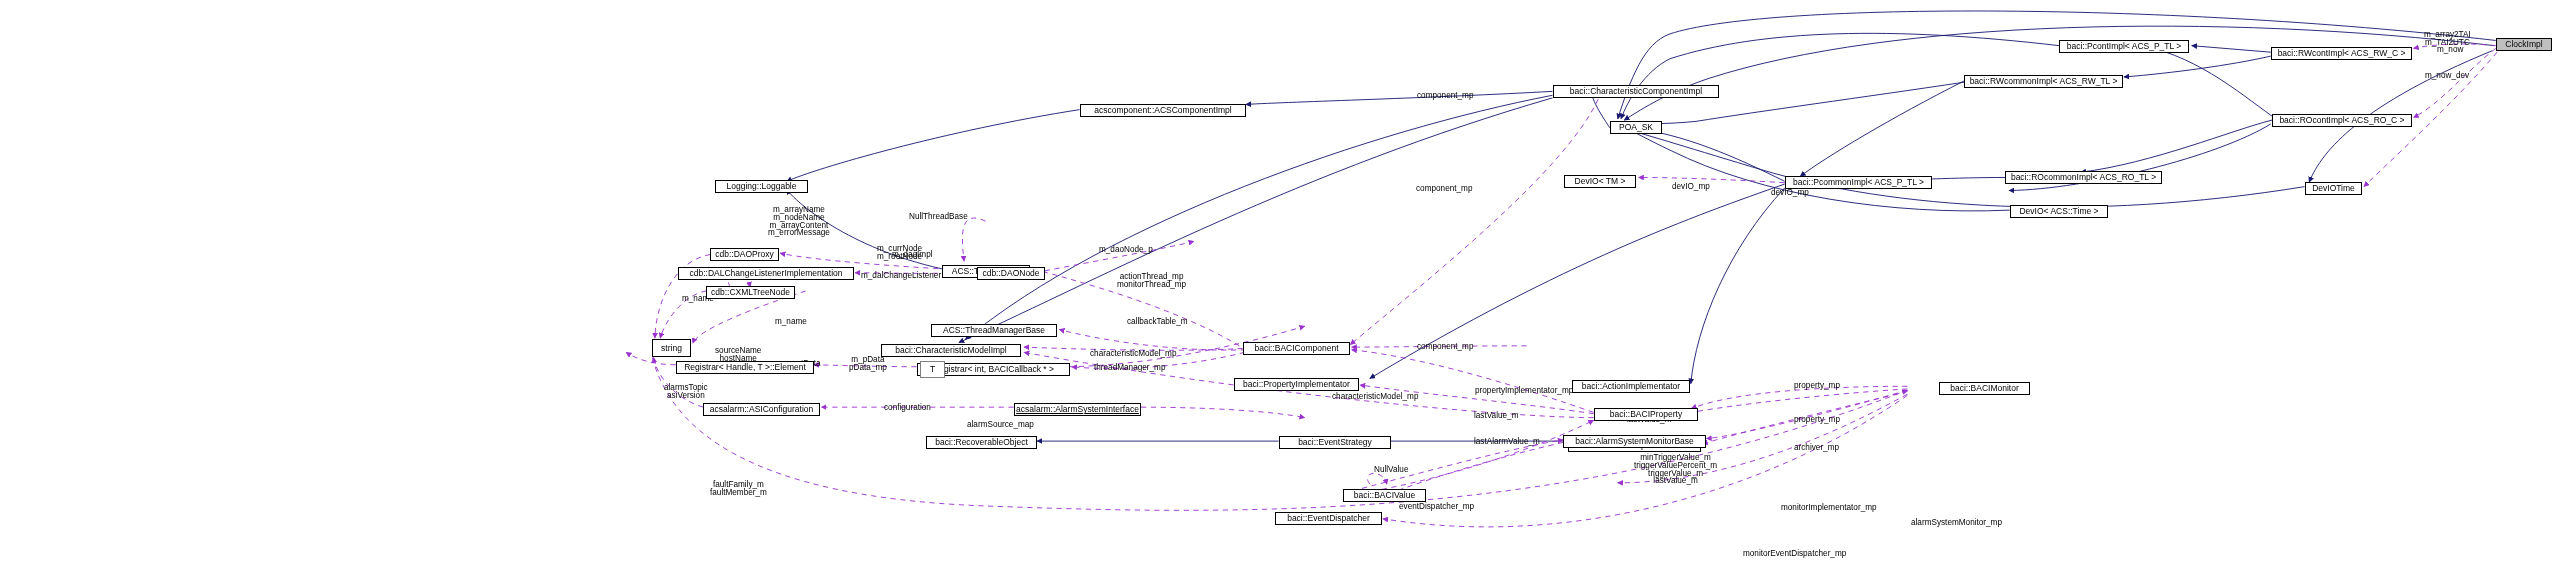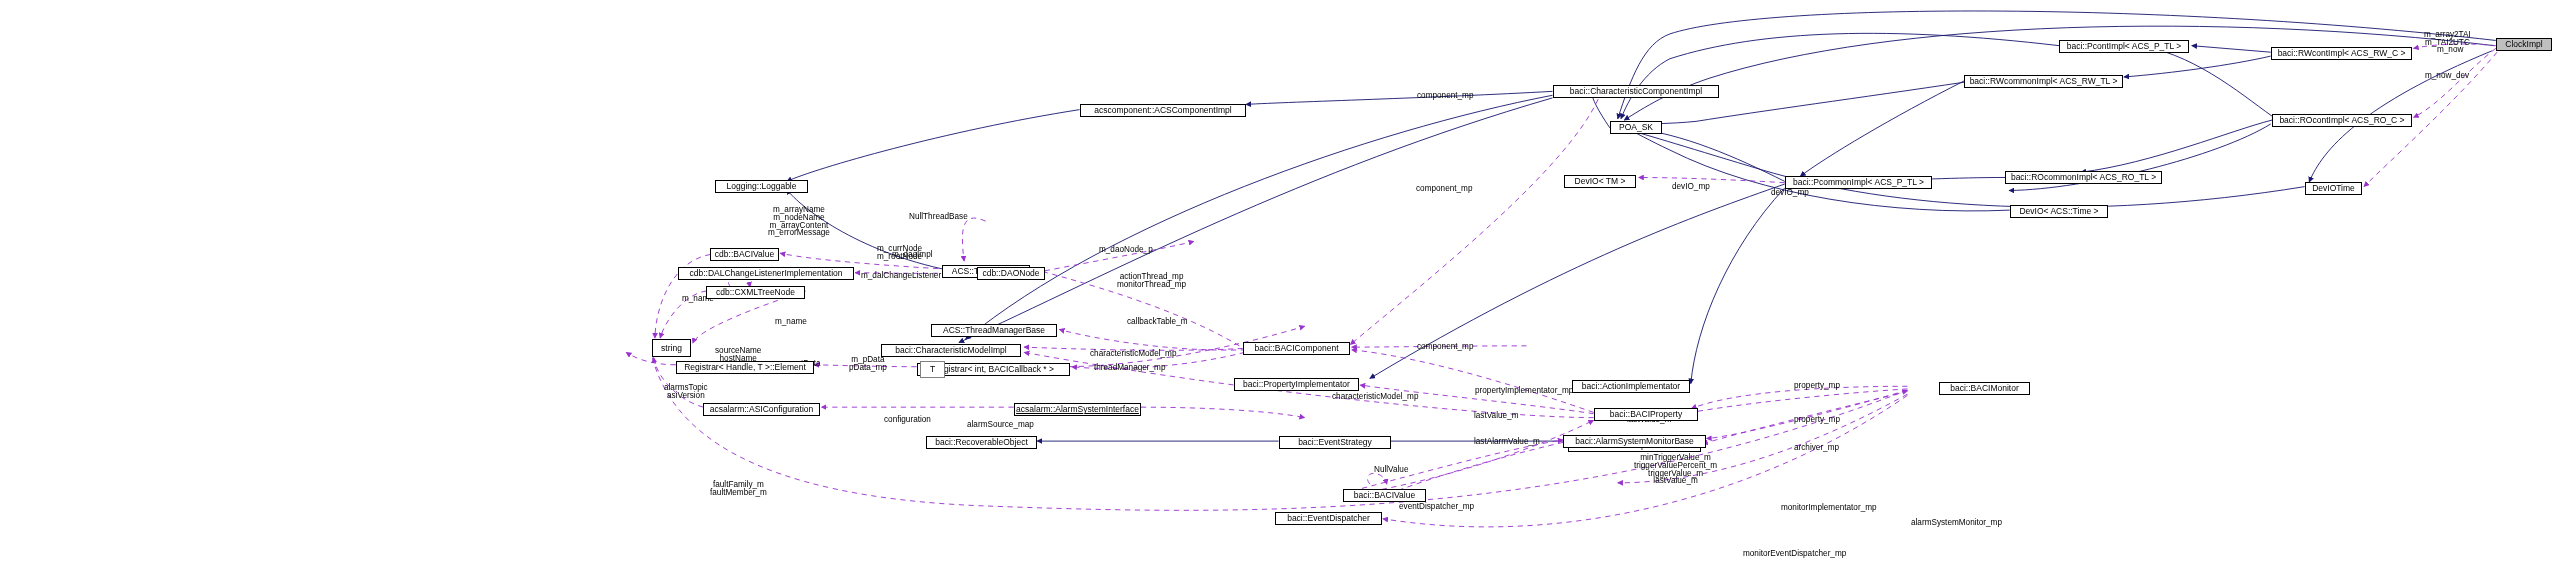--- a/index.html
+++ b/index.html
@@ -178,24 +178,24 @@
   <div class="node" style="left:1234px;top:378px;width:125px;height:13px;">baci::PropertyImplementator</div>
   <div class="node" style="left:1572px;top:380px;width:118px;height:13px;">baci::ActionImplementator</div>
   <div class="node" style="left:1594px;top:408px;width:104px;height:13px;">baci::BACIProperty</div>
   <div class="node" style="left:1568px;top:439px;width:133px;height:13px;">baci::MonitorImplementator</div>
   <div class="node" style="left:1907px;top:382px;width:91px;height:13px;margin-left:32px;">baci::BACIMonitor</div>
   <div class="node" style="left:1343px;top:489px;width:83px;height:13px;">baci::BACIValue</div>
   <div class="node" style="left:931px;top:324px;width:126px;height:13px;">ACS::ThreadManagerBase</div>
   <div class="node" style="left:917px;top:363px;width:153px;height:13px;">Registrar&lt; int, BACICallback * &gt;</div>
   <div class="node" style="left:676px;top:361px;width:138px;height:13px;">Registrar&lt; Handle, T &gt;::Element</div>
   <div class="node faint" style="left:920px;top:361px;width:25px;height:17px;">T</div>
-  <div class="node" style="left:710px;top:248px;width:69px;height:13px;">cdb::BACIValue</div>
+  <div class="node" style="left:710px;top:248px;width:69px;height:13px;">cdb::DAOProxy</div>
   <div class="node" style="left:977px;top:267px;width:68px;height:13px;">cdb::DAONode</div>
   <div class="node" style="left:678px;top:267px;width:176px;height:13px;">cdb::DALChangeListenerImplementation</div>
-  <div class="node" style="left:706px;top:286px;width:99px;height:13px;">cdb::CXMLTreeNode</div>
+  <div class="node" style="left:706px;top:286px;width:89px;height:13px;">cdb::CXMLTreeNode</div>
   <div class="node" style="left:652px;top:339px;width:39px;height:18px;">string</div>
   <div class="node" style="left:703px;top:403px;width:117px;height:13px;">acsalarm::ASIConfiguration</div>
   <div class="node" style="left:1014px;top:403px;width:127px;height:13px;text-decoration:underline;">acsalarm::AlarmSystemInterface</div>
   <div class="node" style="left:926px;top:436px;width:111px;height:13px;">baci::RecoverableObject</div>
   <div class="node" style="left:1279px;top:436px;width:112px;height:13px;">baci::EventStrategy</div>
   <div class="node" style="left:1563px;top:435px;width:143px;height:13px;">baci::AlarmSystemMonitorBase</div>
   <div class="node" style="left:1275px;top:512px;width:107px;height:13px;">baci::EventDispatcher</div>
 
   <div class="edge-label" style="left:2424px;top:31px;">m_array2TAI
 m_TAI2UTC</div>
@@ -236,21 +236,21 @@
   <div class="edge-label" style="left:748px;top:268px;">m_parent</div>
   <div class="edge-label" style="left:682px;top:295px;">m_name</div>
   <div class="edge-label" style="left:775px;top:318px;">m_name</div>
   <div class="edge-label" style="left:892px;top:251px;">m_daoImpl</div>
   <div class="edge-label" style="left:861px;top:272px;">m_dalChangeListener</div>
   <div class="edge-label" style="left:1099px;top:246px;">m_daoNode_p</div>
   <div class="edge-label" style="left:715px;top:347px;">sourceName
 hostName</div>
   <div class="edge-label" style="left:664px;top:384px;">alarmsTopic
 asiVersion</div>
-  <div class="edge-label" style="left:884px;top:416px;">configuration</div>
+  <div class="edge-label" style="left:884px;top:404px;">configuration</div>
   <div class="edge-label" style="left:801px;top:360px;">tData</div>
   <div class="edge-label" style="left:849px;top:356px;">m_pData
 pData_mp</div>
   <div class="edge-label" style="left:967px;top:421px;">alarmSource_map</div>
   <div class="edge-label" style="left:710px;top:481px;">faultFamily_m
 faultMember_m</div>
   <div class="edge-label" style="left:1399px;top:503px;">eventDispatcher_mp</div>
   <div class="edge-label" style="left:1743px;top:550px;">monitorEventDispatcher_mp</div>
 
 </div>

